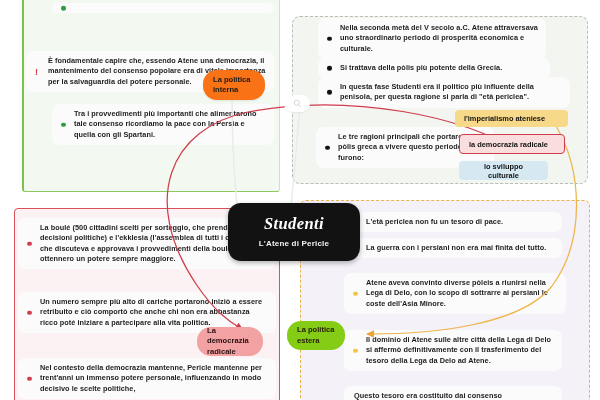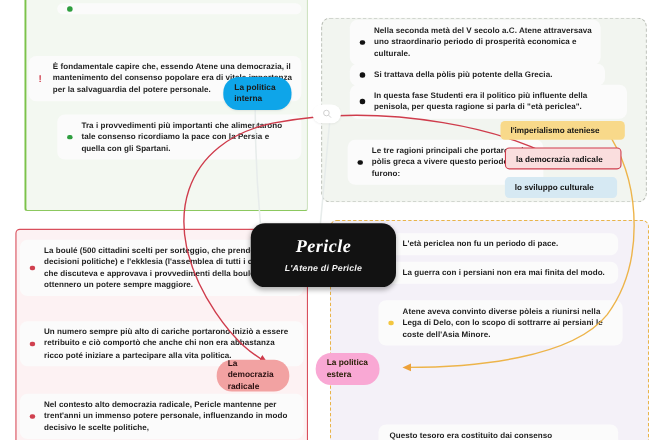--- a/index.html
+++ b/index.html
@@ -76,23 +76,23 @@
   .pill{
     position:absolute;box-sizing:border-box;
     border-radius:14px;
     font-size:7.6px;font-weight:700;
     line-height:1.35;
     display:flex;align-items:center;
     padding:4px 10px;
     z-index:8;
     color:#141414;
   }
-  .pill-interna{background:#0ea5e9;color:#1b1b1b;box-shadow:0 1px 2px rgba(0,0,0,.08);justify-content:flex-end;}
+  .pill-interna{background:#f97316;color:#1b1b1b;box-shadow:0 1px 2px rgba(0,0,0,.08);justify-content:flex-end;}
   .pill-democrazia{background:#f2a2a2;color:#2a1011;}
-  .pill-estera{background:#f9a8d4;color:#2a2208;}
+  .pill-estera{background:#84cc16;color:#2a2208;}
 
   
   .tag{
     position:absolute;box-sizing:border-box;
     border-radius:4px;
     font-size:7.4px;font-weight:700;
     display:flex;align-items:center;
     padding:3px 9px;
     z-index:7;color:#131313;text-align:center;
   }
@@ -110,21 +110,21 @@
   }
   .badge-logo{
     font-family:"Liberation Serif","DejaVu Serif",serif;
     font-style:italic;font-weight:700;
     font-size:16.5px;color:#ffffff;
     letter-spacing:.4px;
     line-height:1;
     margin-bottom:6px;
   }
   .badge-sub{
-    font-size:8px;font-weight:700;font-style:italic;
+    font-size:8px;font-weight:700;
     color:#f2f2f2;letter-spacing:.2px;
   }
 
   
   .searchchip{
     position:absolute;left:284px;top:95px;width:26px;height:17px;
     background:#ffffff;border-radius:9px;z-index:6;
     display:flex;align-items:center;justify-content:center;
     box-shadow:0 1px 2px rgba(0,0,0,.06);
   }
@@ -199,38 +199,42 @@
     <span>La boulé  (500 cittadini scelti per sorteggio, che prendevano le decisioni politiche) e l'ekklesia (l'assemblea di tutti i cittadini, che discuteva e approvava i provvedimenti della boulé) ottennero un potere sempre maggiore.</span>
   </div>
 
   <div class="card" style="left:18px;top:292px;width:258px;">
     <span class="dot dot-red"></span>
     <span>Un numero sempre più alto di cariche portarono iniziò a essere retribuito e ciò comportò che anche chi non era abbastanza ricco poté iniziare a partecipare alla vita politica.</span>
   </div>
 
   <div class="card" style="left:18px;top:358px;width:258px;">
     <span class="dot dot-red"></span>
-    <span>Nel contesto alto democrazia radicale, Pericle mantenne per trent'anni un immenso potere personale, influenzando in modo decisivo le scelte politiche,</span>
+    <span>Nel contesto della democrazia mantenne, Pericle mantenne per trent'anni un immenso potere personale, influenzando in modo decisivo le scelte politiche,</span>
   </div>
 
   <div class="card" style="left:344px;top:212px;width:218px;">
     <span class="dot dot-yellow"></span>
-    <span>L'età periclea non fu un periodo di pace.</span>
+    <span>L'età periclea non fu un tesoro di pace.</span>
   </div>
 
   <div class="card" style="left:344px;top:238px;width:218px;">
     <span class="dot dot-yellow"></span>
-    <span>La guerra con i persiani non era mai finita del modo.</span>
+    <span>La guerra con i persiani non era mai finita del tutto.</span>
   </div>
 
   <div class="card" style="left:344px;top:273px;width:222px;">
     <span class="dot dot-yellow"></span>
     <span>Atene aveva convinto diverse pòleis a riunirsi nella Lega di Delo, con lo scopo di sottrarre ai persiani  le coste dell'Asia Minore.</span>
   </div>
 
+  <div class="card" style="left:344px;top:330px;width:218px;">
+    <span class="dot dot-yellow"></span>
+    <span>Il dominio di Atene sulle altre città della Lega di Delo si affermò definitivamente con il trasferimento del tesoro della Lega da Delo ad Atene.</span>
+  </div>
 
   <div class="card nopad" style="left:344px;top:386px;width:218px;">
     <span>Questo tesoro era costituito dai consenso</span>
   </div>
 
   <div class="pill pill-interna" style="left:203px;top:70px;width:62px;height:30px;">
     <span>La politica interna</span>
   </div>
 
   <div class="pill pill-democrazia" style="left:197px;top:327px;width:66px;height:29px;">
@@ -242,29 +246,29 @@
   </div>
 
   <div class="tag tag-imperialismo" style="left:455px;top:110px;width:113px;height:17px;">
     <span>l'imperialismo ateniese</span>
   </div>
 
   <div class="tag tag-democrazia" style="left:459px;top:134px;width:106px;height:20px;">
     <span>la democrazia radicale</span>
   </div>
 
-  <div class="tag tag-sviluppo" style="left:459px;top:161px;width:102px;height:19px;">
+  <div class="tag tag-sviluppo" style="left:459px;top:161px;width:89px;height:19px;">
     <span>lo sviluppo culturale</span>
   </div>
 
   <div class="searchchip">
     <svg width="9" height="9" viewBox="0 0 12 12">
       <circle cx="5" cy="5" r="3.4" stroke="#777" stroke-width="1.2" fill="none"></circle>
       <line x1="7.6" y1="7.6" x2="10.6" y2="10.6" stroke="#777" stroke-width="1.2"></line>
     </svg>
   </div>
 
   <div class="badge">
-    <div class="badge-logo">Pericle</div>
+    <div class="badge-logo">Studenti</div>
     <div class="badge-sub">L'Atene di Pericle</div>
   </div>
 
 </div>
 
 </body></html>

